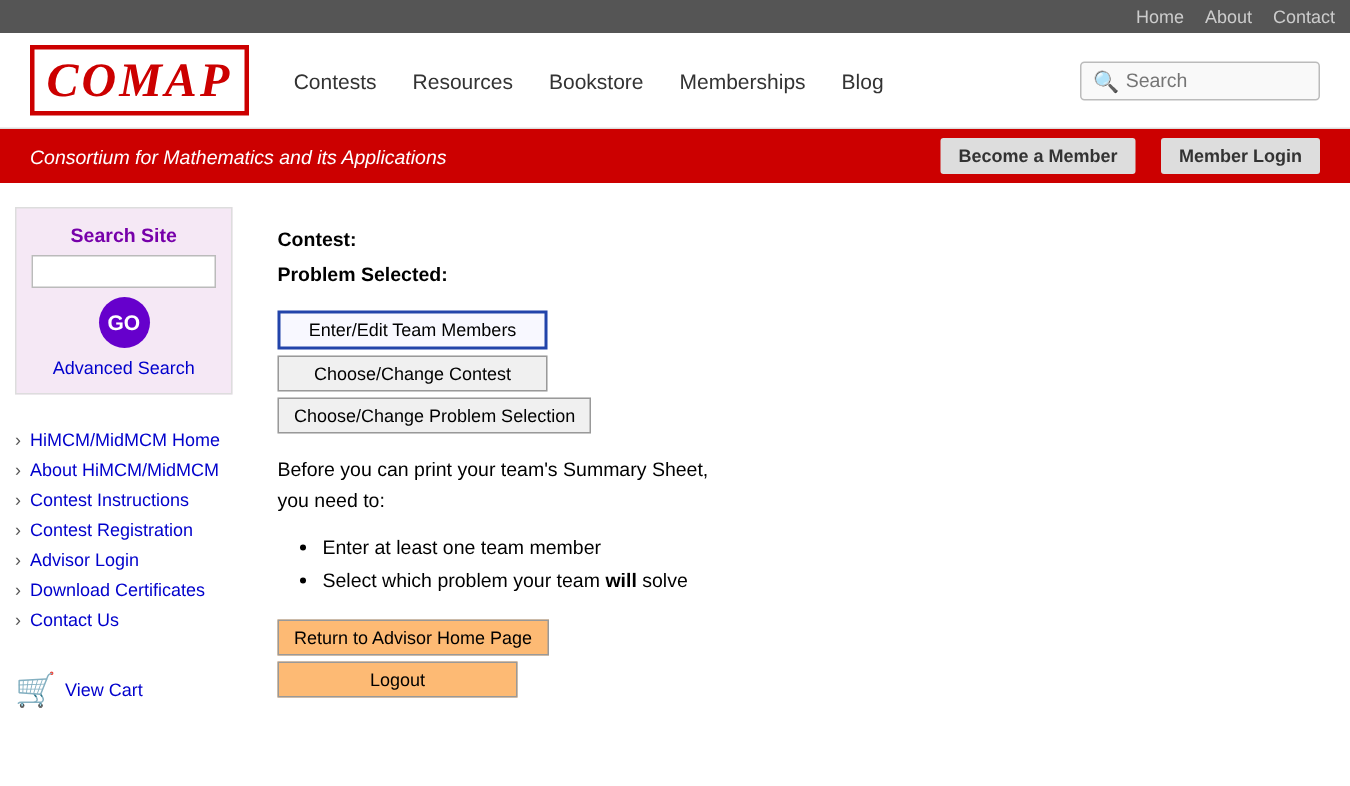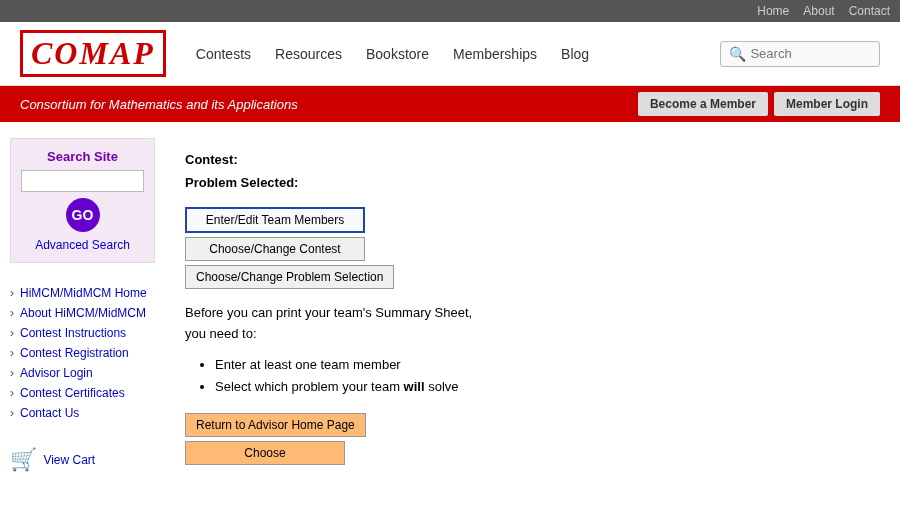--- a/index.html
+++ b/index.html
@@ -71,21 +71,21 @@
     
     .red-banner {
       background: #cc0000;
       color: #fff;
       padding: 6px 20px;
       display: flex;
       align-items: center;
       justify-content: space-between;
     }
     .red-banner .tagline { font-size: 13px; font-style: italic; }
-    .banner-buttons { display: flex; gap: 6px; padding-left: 40px; }
+    .banner-buttons { display: flex; gap: 17px; padding-left: 40px; }
     .banner-btn {
       background: #ddd;
       color: #333;
       border: none;
       padding: 5px 12px;
       font-size: 12px;
       font-weight: bold;
       cursor: pointer;
       border-radius: 2px;
     }
@@ -297,21 +297,21 @@
       <li>
         <a>Contest Instructions</a>
       </li>
       <li>
         <a>Contest Registration</a>
       </li>
       <li>
         <a>Advisor Login</a>
       </li>
       <li>
-        <a>Contest Certificates</a>
+        <a>Download Certificates</a>
       </li>
       <li>
         <a>Contact Us</a>
       </li>
     </ul>
 
     <div class="cart-area">
       <span class="cart-icon">🛒</span>
       <a class="cart-link">View Cart</a>
     </div>
@@ -345,17 +345,17 @@
       <li>
         <span>Enter at least one team member</span>
       </li>
       <li>
         Select which problem your team <span class="bold">will</span> solve
       </li>
     </ul>
 
     <div class="bottom-buttons">
       <button class="bottom-btn">Return to Advisor Home Page</button>
-      <button class="bottom-btn">Choose</button>
+      <button class="bottom-btn">Logout</button>
     </div>
 
   </div>
 </div>
 
 </body></html>

